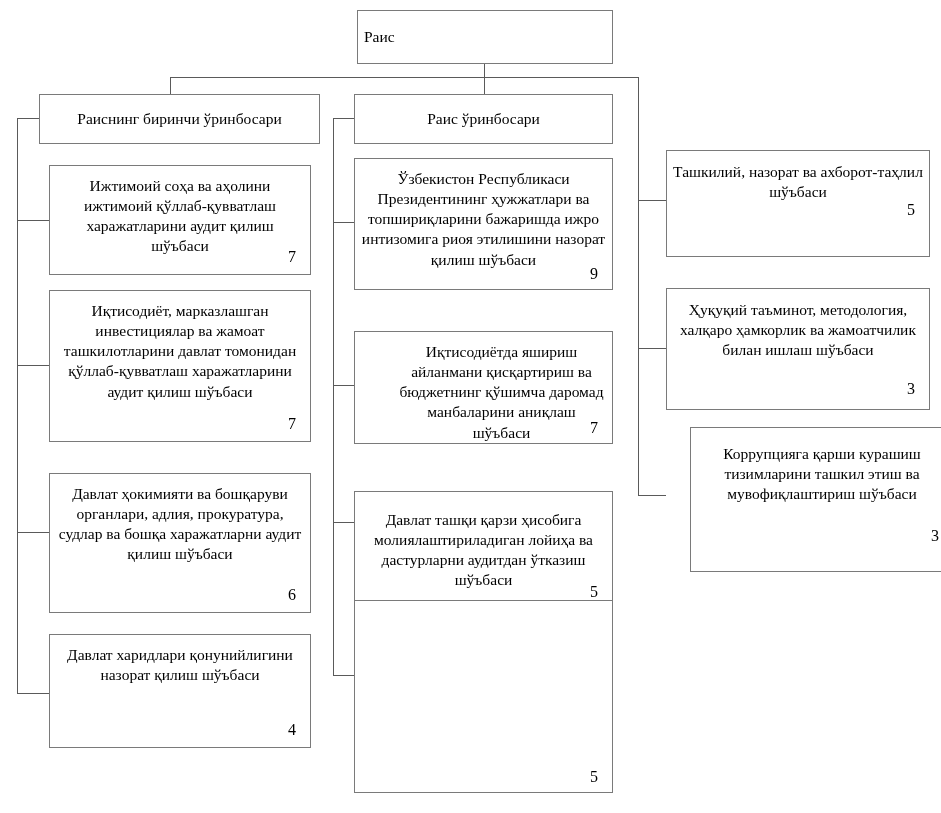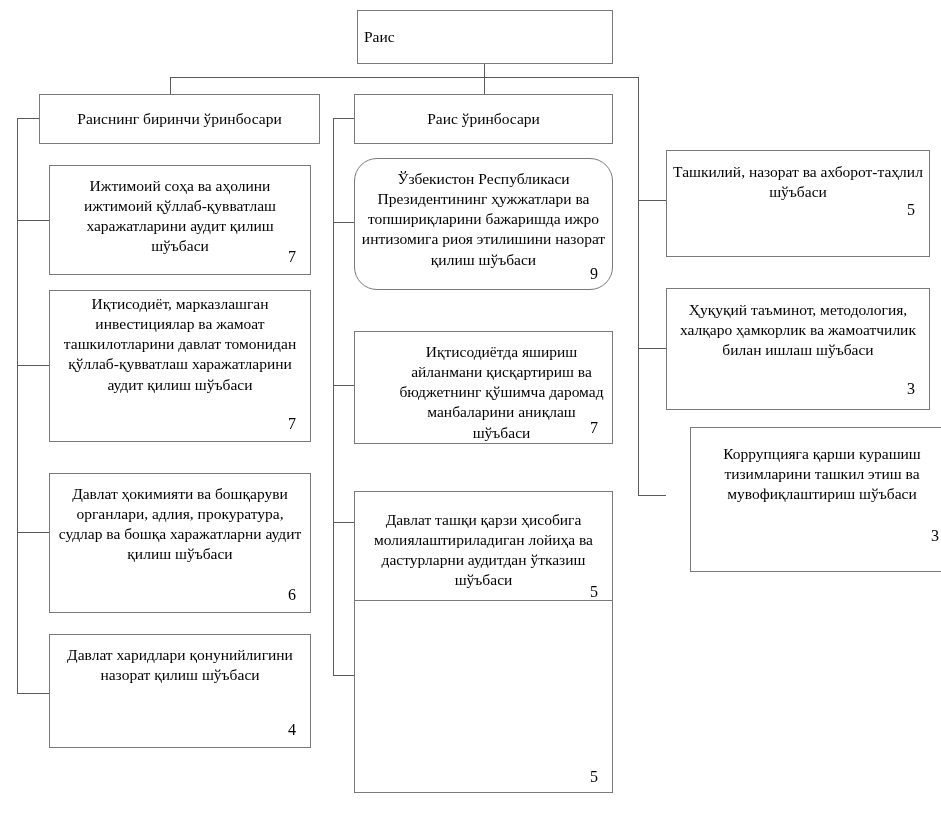--- a/index.html
+++ b/index.html
@@ -90,36 +90,36 @@
 
   <div class="node" style="left:39px; top:94px; width:281px; height:50px; display:flex; align-items:center; justify-content:center;">
     <span class="label">Раиснинг биринчи ўринбосари</span>
   </div>
 
   <div class="node" style="left:49px; top:165px; width:262px; height:110px; padding-top:10px;">
     <span class="label">Ижтимоий соҳа ва аҳолини ижтимоий қўллаб-қувватлаш харажатларини аудит қилиш шўъбаси</span>
     <span class="count" style="bottom:9px;">7</span>
   </div>
 
-  <div class="node" style="left:49px; top:290px; width:262px; height:152px; padding-top:3px;">
+  <div class="node" style="left:49px; top:290px; width:262px; height:152px; padding-top:10px;">
     <span class="label">Иқтисодиёт, марказлашган инвестициялар ва жамоат ташкилотларини давлат томонидан қўллаб-қувватлаш харажатларини аудит қилиш шўъбаси</span>
     <span class="count" style="bottom:9px;">7</span>
   </div>
 
   <div class="node" style="left:49px; top:473px; width:262px; height:140px; padding-top:10px;">
     <span class="label">Давлат ҳокимияти ва бошқаруви органлари, адлия, прокуратура, судлар ва бошқа харажатларни аудит қилиш шўъбаси</span>
     <span class="count" style="bottom:9px;">6</span>
   </div>
 
   <div class="node" style="left:49px; top:634px; width:262px; height:114px; padding-top:10px;">
     <span class="label">Давлат харидлари қонунийлигини назорат қилиш шўъбаси</span>
     <span class="count" style="bottom:9px;">4</span>
   </div>
 
-  <div class="node" style="left:354px; top:158px; width:259px; height:132px; padding-top:10px;border-radius:23px;">
+  <div class="node" style="left:354px; top:158px; width:259px; height:132px; padding-top:10px;">
     <span class="label">Ўзбекистон Республикаси Президентининг ҳужжатлари ва топшириқларини бажаришда ижро интизомига риоя этилишини назорат қилиш шўъбаси</span>
     <span class="count" style="bottom:7px;">9</span>
   </div>
 
   <div class="node" style="left:354px; top:331px; width:259px; height:113px; padding-top:10px;padding-left:36px;">
     <span class="label">Иқтисодиётда яшириш айланмани қисқартириш ва бюджетнинг қўшимча даромад манбаларини аниқлаш шўъбаси</span>
     <span class="count" style="bottom:7px;">7</span>
   </div>
 
   <div class="node" style="left:354px; top:491px; width:259px; height:117px; padding-top:18px;">

